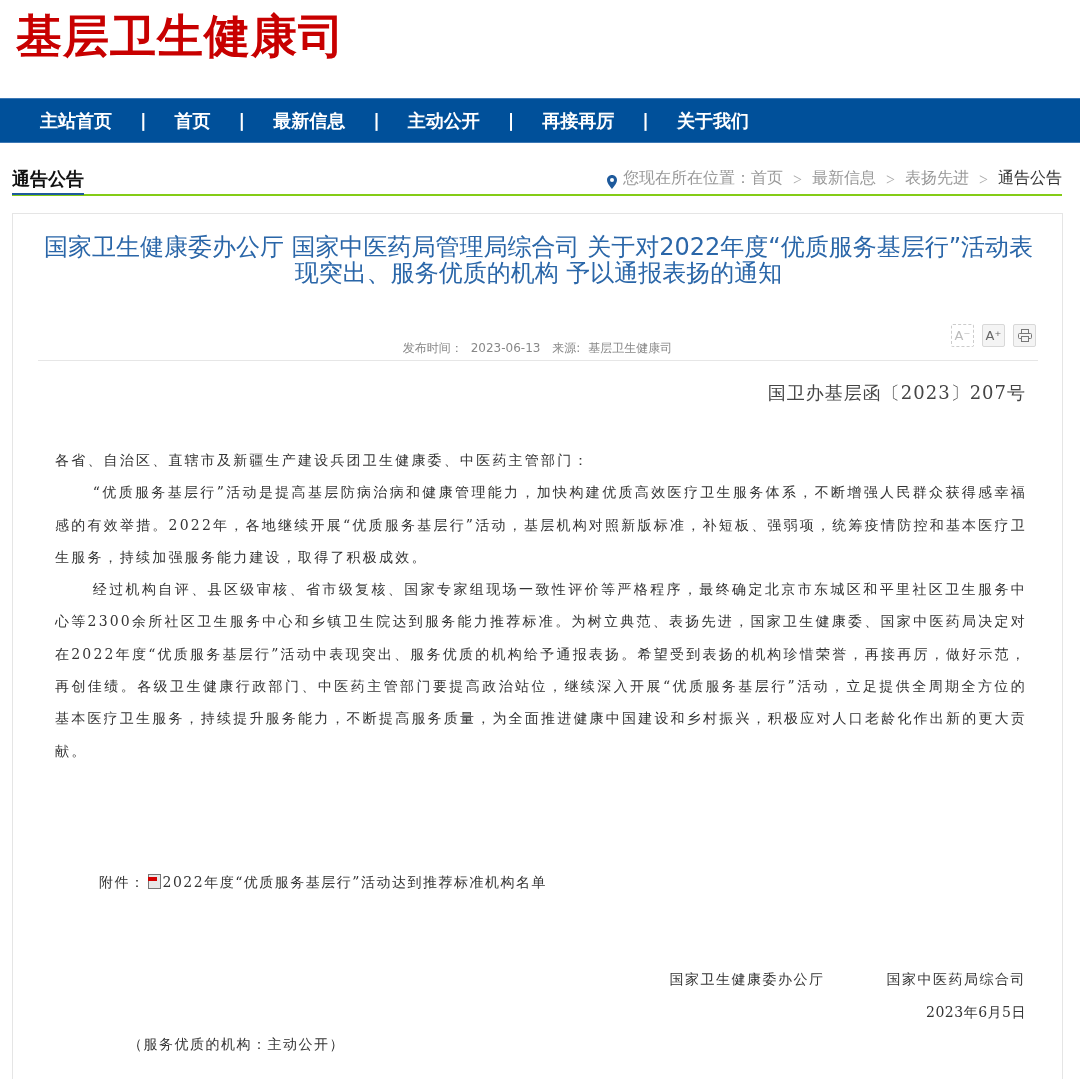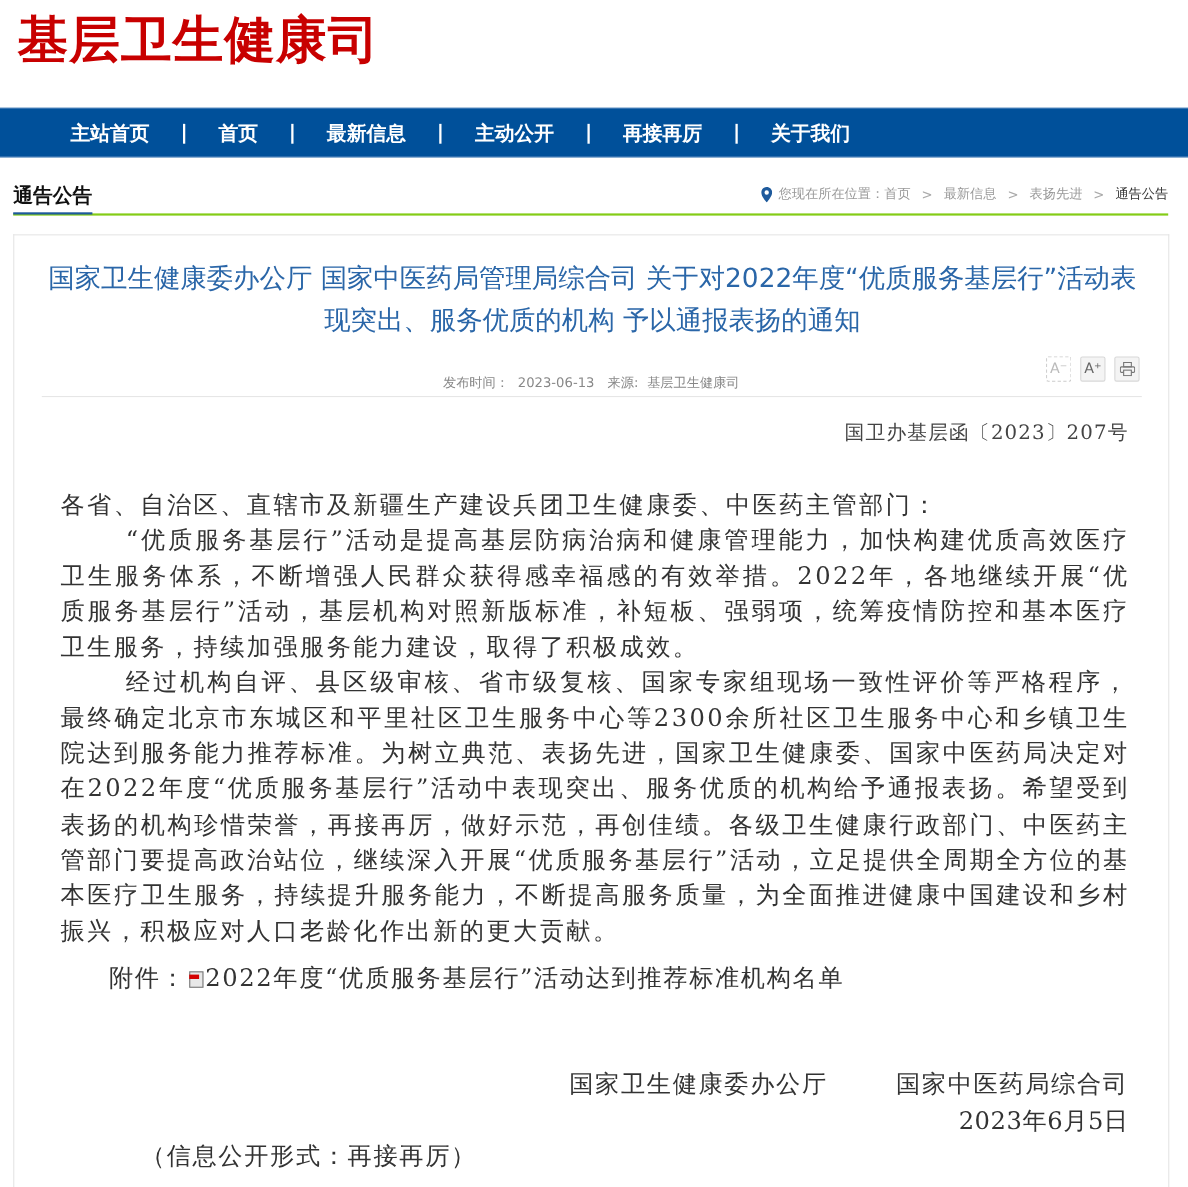--- a/index.html
+++ b/index.html
@@ -8,53 +8,53 @@
 
   .site-logo {
     position: absolute; left: 16px; top: 8px;
     font-family: "DejaVu Sans", sans-serif; font-weight: bold;
     font-size: 46px; letter-spacing: 1px; color: #c80000; line-height: 56px;
   }
 
   .nav-bar {
     position: absolute; left: 0; top: 98px; width: 1080px; height: 45px;
     background: #00509a; border-top: 1px solid #3d78b5; border-bottom: 1px solid #3d78b5;
-    display: flex; align-items: center; padding-left: 64px;
+    display: flex; align-items: center; padding-left: 40px;
   }
   .nav-item {
     color: #fff; font-weight: bold; font-size: 18px; white-space: nowrap;
     cursor: pointer; letter-spacing: 0px;
   }
   .nav-sep { color: #fff; font-size: 18px; font-weight: bold; margin: 0 28px; }
 
   .section-header {
     position: absolute; left: 12px; top: 164px; width: 1050px; height: 32px;
     border-bottom: 2px solid #84cc16;
   }
   .section-title {
     position: absolute; left: 0; top: 4px; font-size: 18px; font-weight: bold; color: #111;
     border-bottom: 2px solid #1e5a9c; padding-bottom: 3px; line-height: 22px;
   }
   .breadcrumb {
-    position: absolute; right: 0; top: 4px; font-size: 12px; color: #999;
-    display: flex; align-items: center; white-space: nowrap;
+    position: absolute; right: 0; top: 4px; font-size: 16px; color: #999;
+    display: flex; align-items: flex-end; white-space: nowrap; font-family: Liberation Serif, serif;
   }
   .breadcrumb .pin { width: 10px; height: 14px; margin-right: 6px; }
   .breadcrumb .bc-link { cursor: pointer; color: #999; }
   .breadcrumb .bc-sep { margin: 0 10px; color: #aaa; }
   .breadcrumb .bc-current { color: #333; }
 
   .content-box {
     position: absolute; left: 12px; top: 213px; width: 1051px; height: 880px;
     border: 1px solid #e5e5e5; border-bottom: none;
   }
 
   .article-title {
     position: absolute; left: 28px; top: 20px; width: 995px;
-    text-align: center; color: #2b6cb0; font-size: 24px; line-height: 38px; font-weight: normal;
+    text-align: center; color: #2b6cb0; font-size: 24px; line-height: 26px; font-weight: normal;
     color: #2a66a8;
   }
 
   .meta {
     position: absolute; left: 0; top: 126px; width: 1049px; text-align: center;
     font-size: 12px; color: #888;
   }
   .meta span { margin: 0 4px; }
 
   .tools { position: absolute; right: 26px; top: 110px; display: flex; gap: 8px; }
@@ -63,21 +63,21 @@
     display: flex; align-items: center; justify-content: center; cursor: pointer;
     font-size: 13px; color: #666; border-radius: 2px;
   }
   .tool-btn.disabled { background: #fff; border: 1px dashed #ccc; color: #bbb; }
 
   .meta-divider {
     position: absolute; left: 25px; top: 146px; width: 1000px; height: 1px; background: #e6e6e6;
   }
 
   .doc {
-    font-family: "DejaVu Serif", "Liberation Serif", serif; color: #333; font-size: 22px;
+    font-family: "DejaVu Serif", "Liberation Serif", serif; color: #333; font-size: 14px;
   }
   .doc-number {
     position: absolute; right: 36px; top: 167px; font-size: 18px; letter-spacing: 1px; color: #444;
   }
   .doc-body {
     position: absolute; left: 42px; top: 230px; width: 972px;
     line-height: 32.3px; letter-spacing: 2.2px; text-align: justify;
   }
   .doc-body p { margin: 0; }
   .doc-body .indent { text-indent: 2.7em; }
@@ -170,14 +170,14 @@
   </div>
 
   <div class="doc attachment">
     <span>附件：</span><span class="pdf-icon"></span><a class="att-link">2022年度“优质服务基层行”活动达到推荐标准机构名单</a>
   </div>
 
   <div class="doc signatures">
     <span>国家卫生健康委办公厅</span><span>国家中医药局综合司</span>
   </div>
   <div class="doc sign-date">2023年6月5日</div>
-  <div class="doc disclosure">（信息公开形式：再接再厉）</div>
+  <div class="doc disclosure">（服务优质的机构：主动公开）</div>
 </div>
 
 </body></html>

